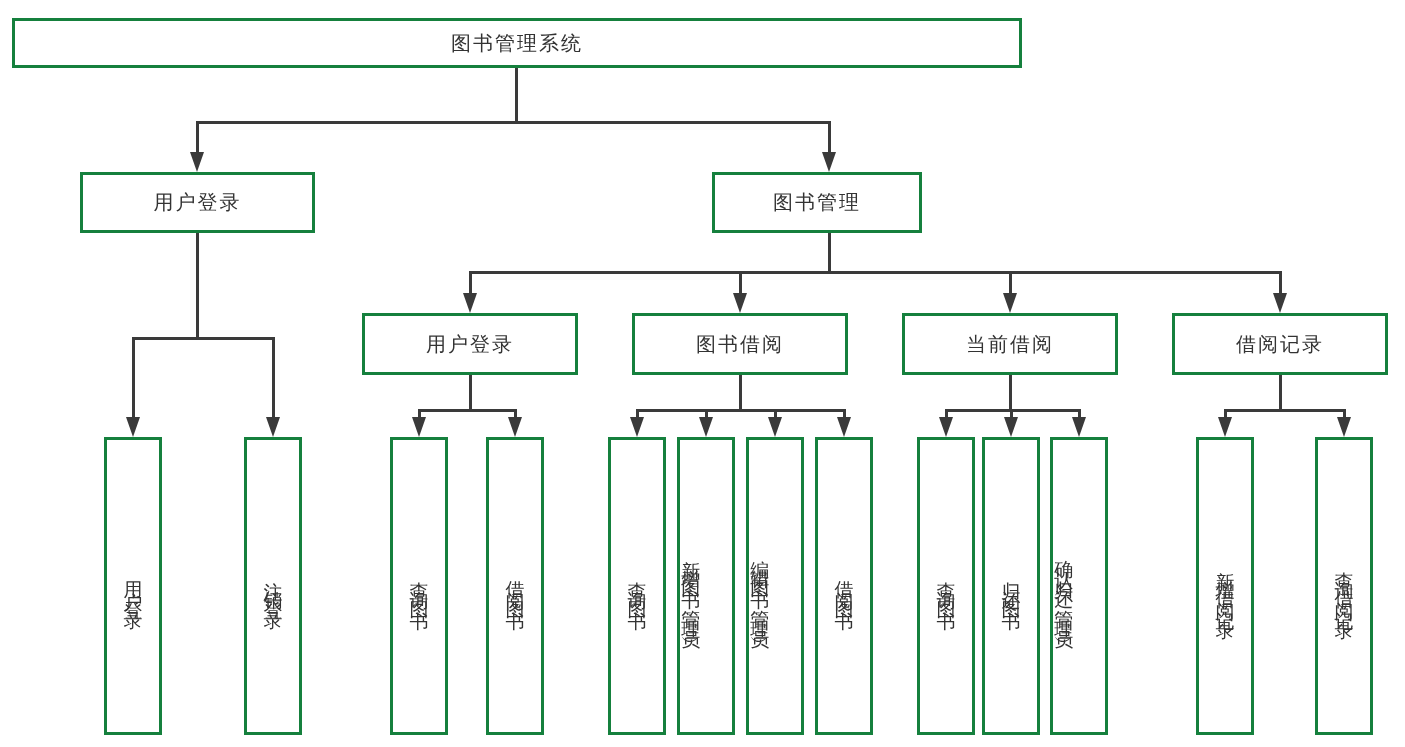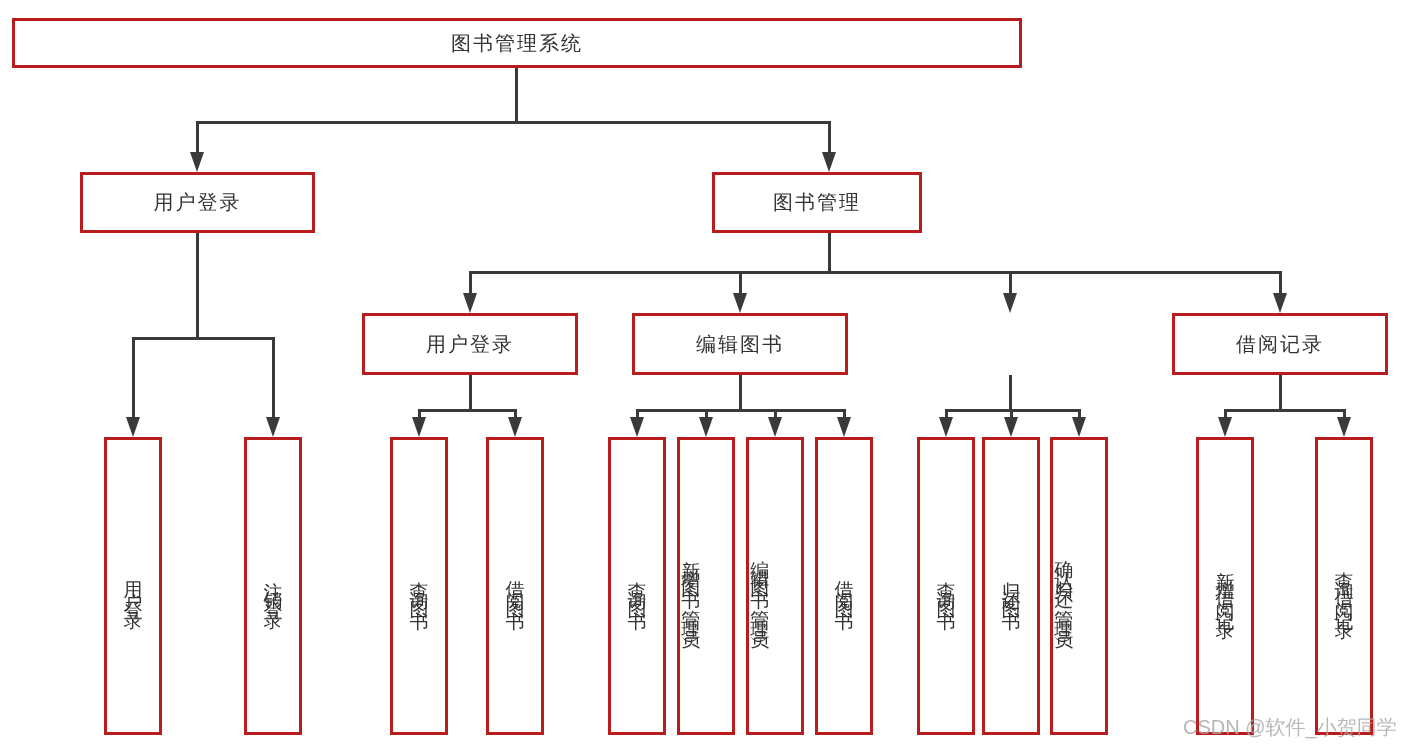--- a/index.html
+++ b/index.html
@@ -1,21 +1,21 @@
 <!DOCTYPE html>
 <html><head>
 <meta charset="utf-8">
 <style>
   html,body { margin:0; padding:0; background:#ffffff; }
   .canvas {
     position:relative; width:1405px; height:747px; background:#ffffff;
     font-family:"Liberation Sans","DejaVu Sans",sans-serif; overflow:hidden;
   }
   .box {
-    position:absolute; background:#ffffff; border:3px solid #b91c1c;
+    position:absolute; background:#ffffff; border:3px solid #15803d;
     box-sizing:border-box; display:flex; align-items:center; justify-content:center;
     color:#333333;
   }
   .hlabel { font-size:20px; letter-spacing:2px; white-space:nowrap; }
   .root  { left:12px;  top:18px; width:1010px; height:50px; }
   .lvl2a { left:80px;  top:172px; width:235px; height:61px; }
   .lvl2b { left:712px; top:172px; width:210px; height:61px; }
   .lvl3  { top:313px; width:216px; height:62px; }
   .leaf  { top:437px; width:58px; height:298px; }
   .vtext {
@@ -73,21 +73,24 @@
   <div class="ah" style="left:733px;  top:293px;"></div>
   <div class="lv" style="left:1009px; top:271px; height:22px;"></div>
   <div class="ah" style="left:1003px; top:293px;"></div>
   <div class="lv" style="left:1279px; top:271px; height:22px;"></div>
   <div class="ah" style="left:1273px; top:293px;"></div>
 
   <div class="box lvl3" style="left:362px;">
     <span class="hlabel">用户登录</span>
   </div>
   <div class="box lvl3" style="left:632px;">
-    <span class="hlabel">编辑图书</span>
+    <span class="hlabel">图书借阅</span>
+  </div>
+  <div class="box lvl3" style="left:902px;">
+    <span class="hlabel">当前借阅</span>
   </div>
   <div class="box lvl3" style="left:1172px;align-items:center;">
     <span class="hlabel">借阅记录</span>
   </div>
 
   <div class="lv" style="left:469px; top:375px; height:34px;"></div>
   <div class="lh" style="left:418px; top:409px; width:99px;"></div>
   <div class="lv" style="left:418px; top:409px; height:8px;"></div>
   <div class="ah" style="left:412px; top:417px;"></div>
   <div class="lv" style="left:514px; top:409px; height:8px;"></div>
@@ -157,15 +160,14 @@
     <span class="vtext">确认归还（管理员）</span>
   </div>
 
   <div class="box leaf" style="left:1196px;">
     <span class="vtext">新增借阅记录</span>
   </div>
   <div class="box leaf" style="left:1315px;">
     <span class="vtext">查询借阅记录</span>
   </div>
 
-  <div class="watermark">CSDN @软件_小贺同学</div>
 
 </div>
 
 </body></html>

